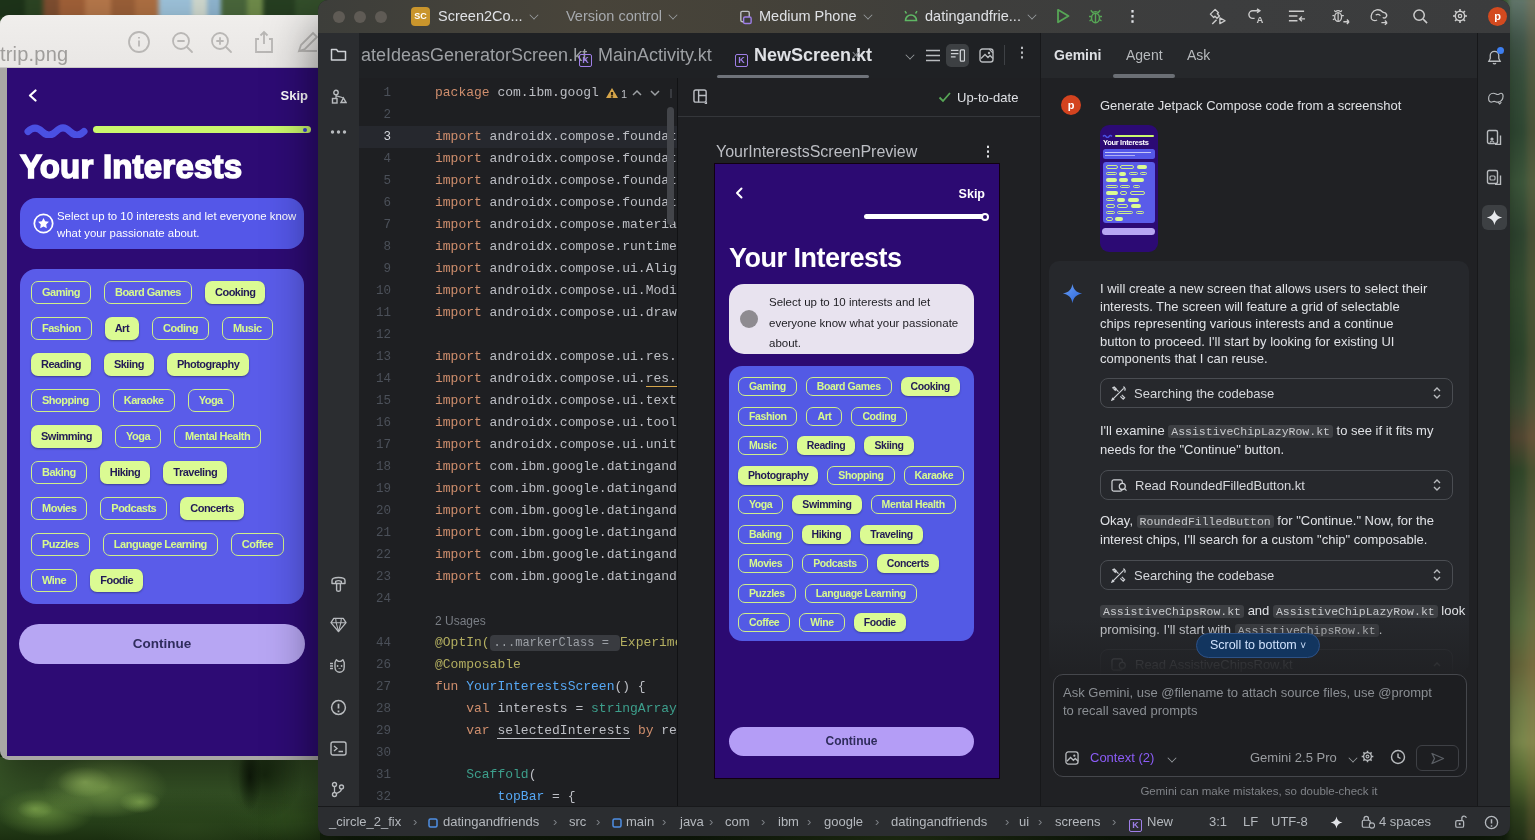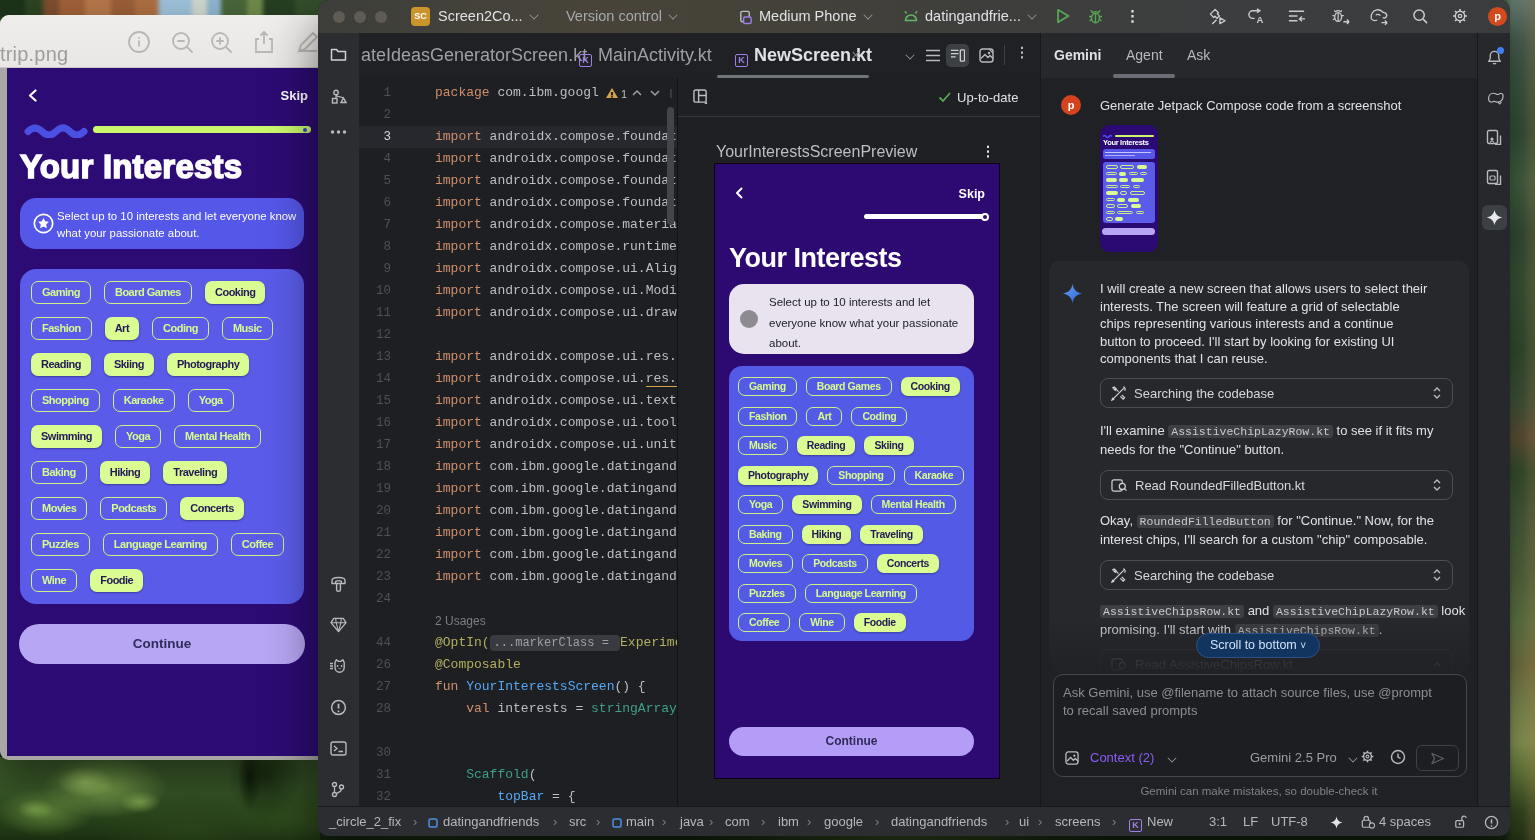--- a/index.html
+++ b/index.html
@@ -350,20 +350,21 @@
         <div class="cl" style="top:422px"><span class="num">20</span><span class="code"><span class="kw">import</span> com.ibm.google.datingand</span></div>
         <div class="cl" style="top:444px"><span class="num">21</span><span class="code"><span class="kw">import</span> com.ibm.google.datingand</span></div>
         <div class="cl" style="top:466px"><span class="num">22</span><span class="code"><span class="kw">import</span> com.ibm.google.datingand</span></div>
         <div class="cl" style="top:488px"><span class="num">23</span><span class="code"><span class="kw">import</span> com.ibm.google.datingand</span></div>
         <div class="cl" style="top:510px"><span class="num">24</span><span class="code"></span></div>
         <div class="cl" style="top:532px"><span class="code"><span class="cm" style="font-family:'Liberation Sans',sans-serif;font-size:12px">2 Usages</span></span></div>
         <div class="cl" style="top:554px"><span class="num">44</span><span class="code"><span class="ann">@OptIn(</span><span style="background:#393b40;color:#9ca0a6;border-radius:4px;padding:1px 4px;font-size:12px">...markerClass = </span><span class="ann">Experiment</span></span></div>
         <div class="cl" style="top:576px"><span class="num">26</span><span class="code"><span class="ann">@Composable</span></span></div>
         <div class="cl" style="top:598px"><span class="num">27</span><span class="code"><span class="kw">fun</span> <span class="fn">YourInterestsScreen</span>() {</span></div>
         <div class="cl" style="top:620px"><span class="num">28</span><span class="code">    <span class="kw">val</span> interests = <span class="tl2">stringArray</span></span></div>
+        <div class="cl" style="top:642px"><span class="num">29</span><span class="code">    <span class="kw">var</span> <span style="border-bottom:1px solid #bcbec4">selectedInterests</span> <span class="kw">by</span> re</span></div>
         <div class="cl" style="top:664px"><span class="num">30</span><span class="code"></span></div>
         <div class="cl" style="top:686px"><span class="num">31</span><span class="code">    <span class="tl2">Scaffold</span>(</span></div>
         <div class="cl" style="top:708px"><span class="num">32</span><span class="code">        <span class="fn">topBar</span> = {</span></div>
         <div class="abs" style="left:308px;top:29px;width:7px;height:118px;border-radius:4px;background:#43454a"></div>
         <div class="abs" style="left:246px;top:8px;width:70px;height:15px"><svg width="70" height="15" viewBox="0 0 70 15">
             <path d="M7 2l6 10H1z" fill="#d6a54a"></path>
             <rect x="5.9" y="6" width="2.2" height="3.4" fill="#2b2213"></rect>
             <rect x="5.9" y="10.2" width="2.2" height="1.4" fill="#2b2213"></rect>
             <text x="16" y="12" fill="#bcbec4" font-size="11" font-family="Liberation Sans">1</text>
             <path d="M28 9l4-4 4 4" stroke="#9da0a4" stroke-width="1.5" fill="none"></path>

